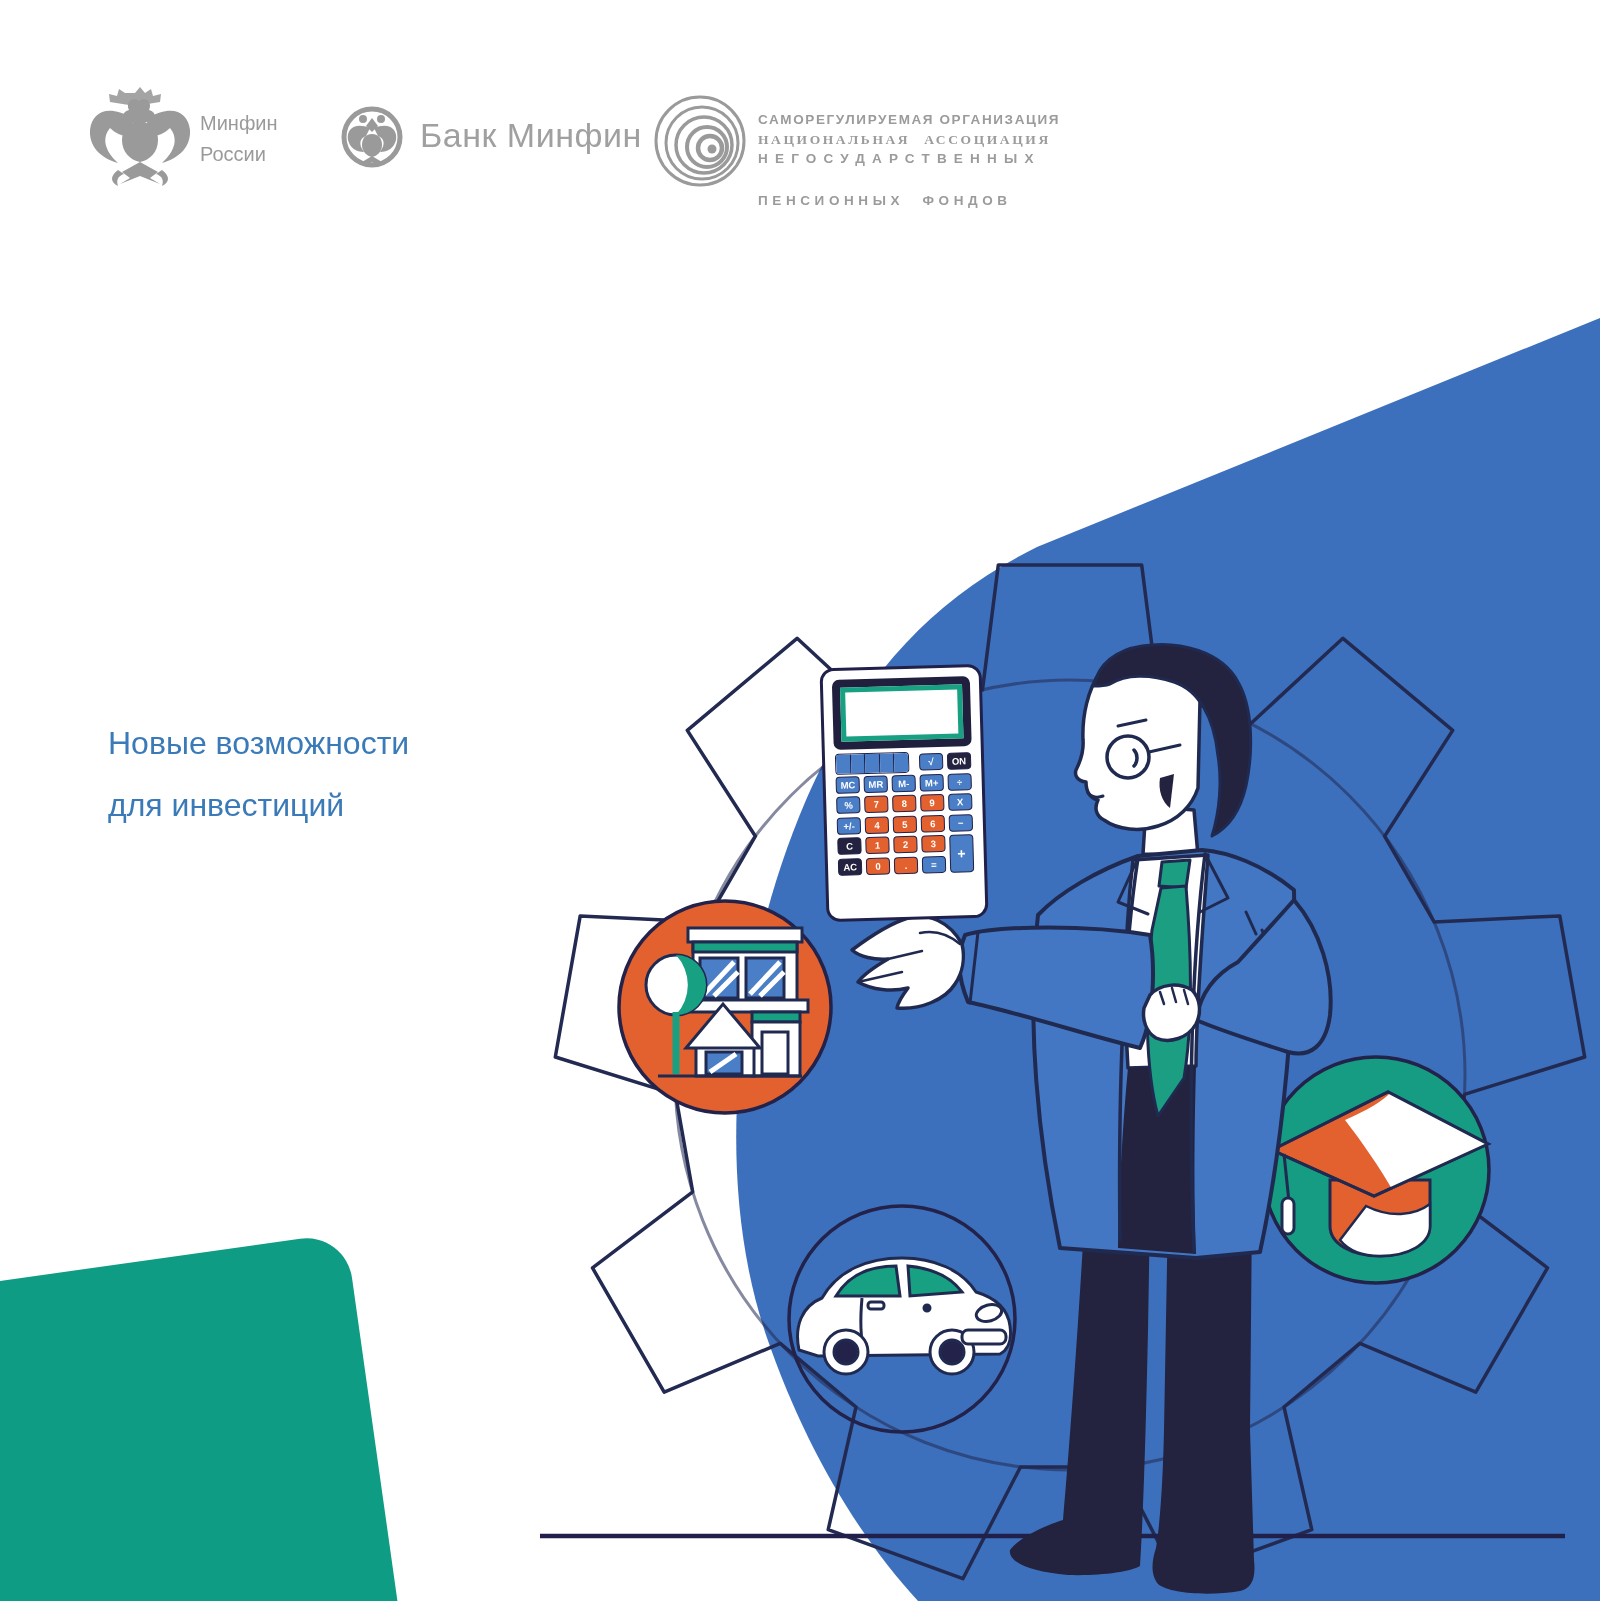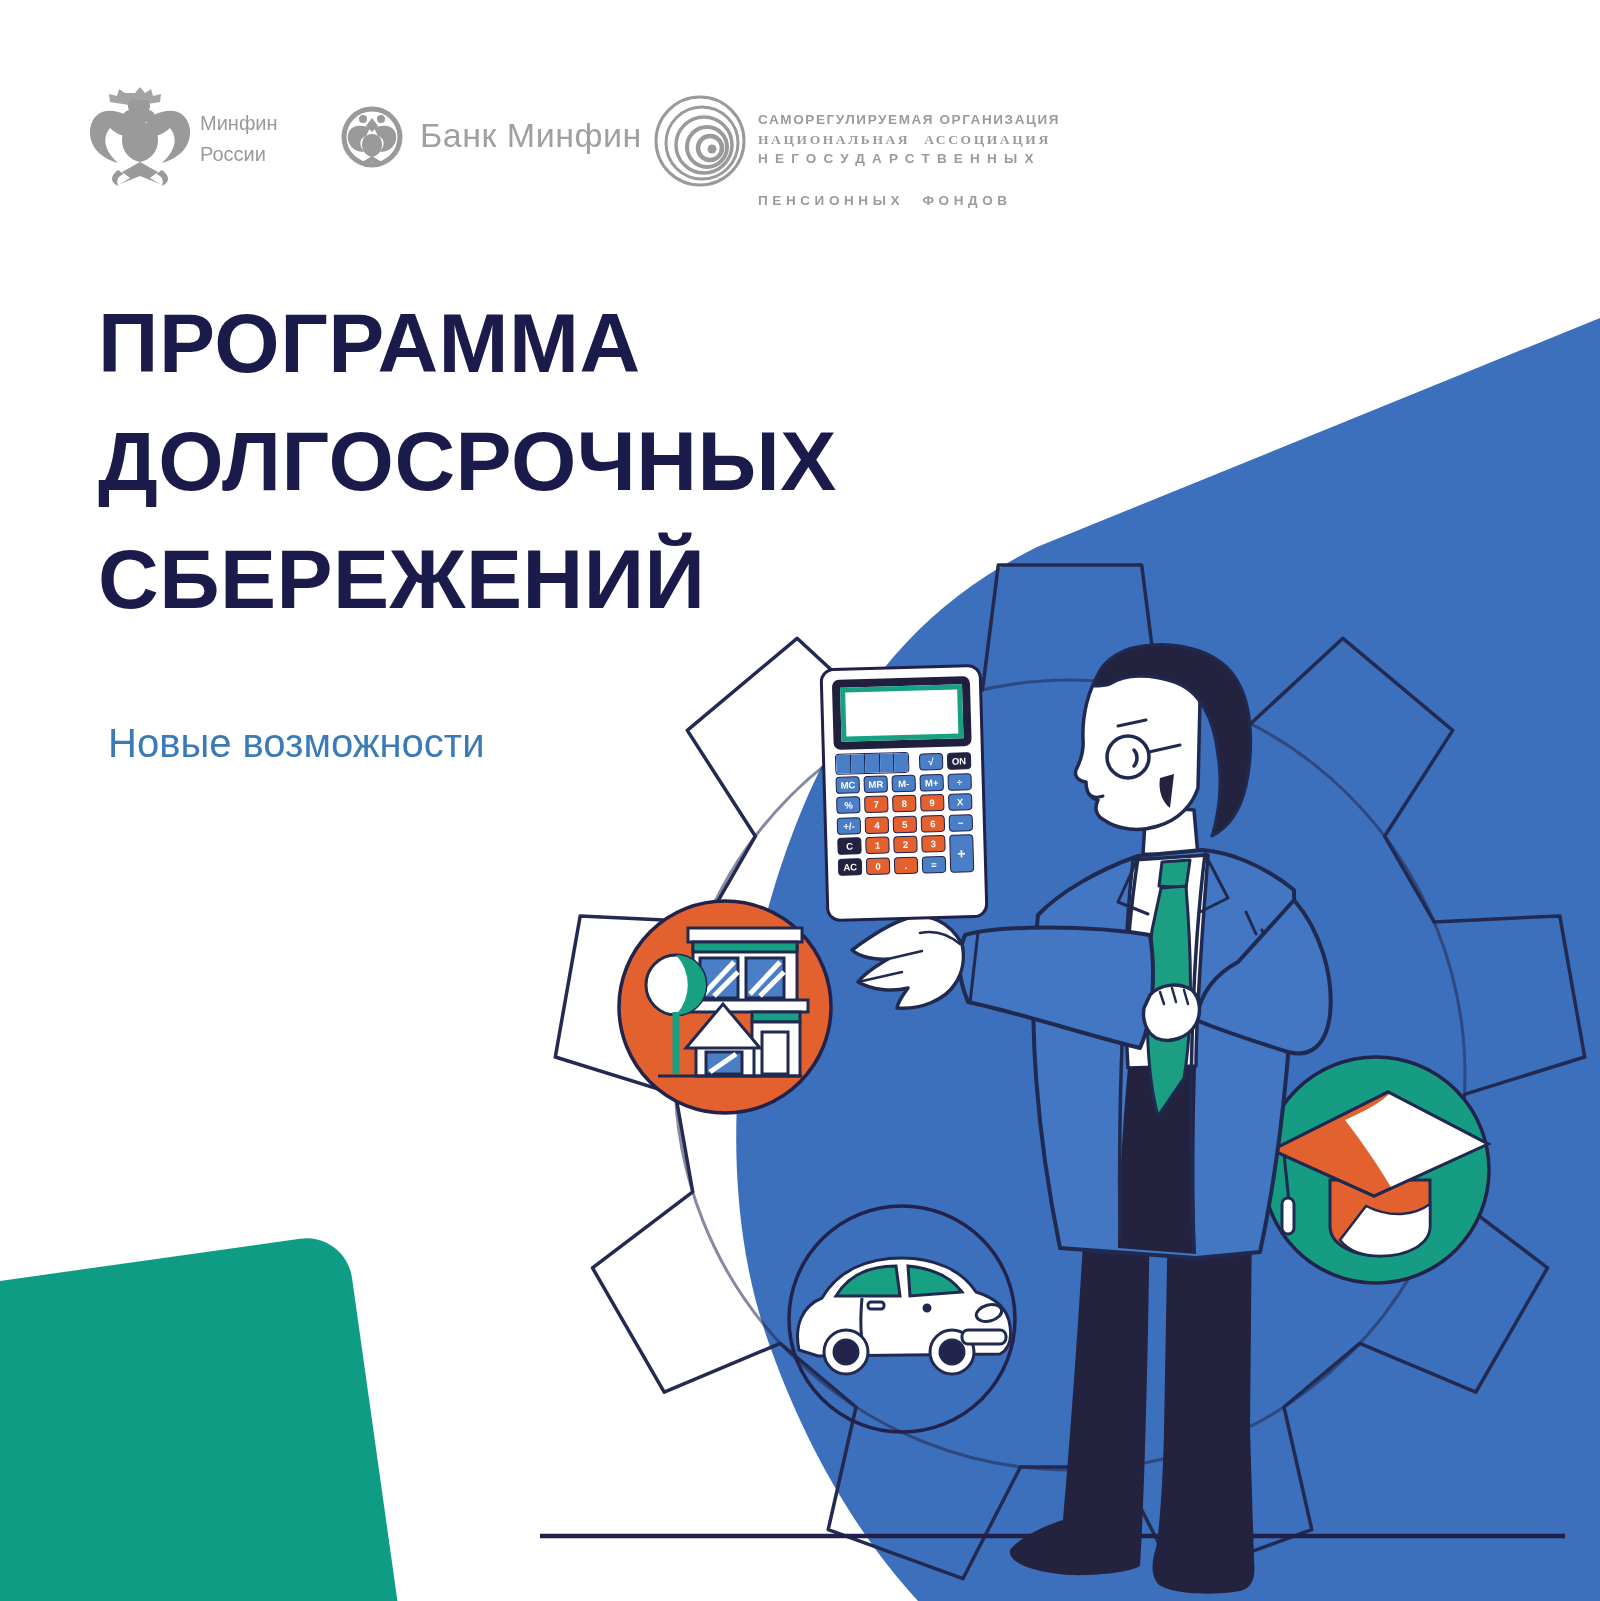--- a/index.html
+++ b/index.html
@@ -11,21 +11,21 @@
   .logo-text-cbr{left:420px;top:116px;font-size:34px;color:#a0a0a0;letter-spacing:.5px;}
   .napf-text{left:758px;top:110px;width:340px;color:#9b9b9b;font-weight:bold;
              font-size:13.5px;line-height:19.5px;}
   .napf-l1{letter-spacing:1.6px;}
   .napf-l2{letter-spacing:2.6px;word-spacing:8px;font-family:Liberation Serif, serif;}
   .napf-l3{letter-spacing:7.2px;}
   .napf-l4{letter-spacing:4.6px;word-spacing:10px;margin-top:22px;}
   
   .title{left:98px;top:284px;font-weight:bold;font-size:84px;line-height:118px;
          color:#1a1a4b;letter-spacing:.5px;}
-  .subtitle{left:108px;top:712px;font-size:40px;line-height:62px;color:#3a7ab8;}
+  .subtitle{left:108px;top:712px;font-size:32px;line-height:62px;color:#3a7ab8;}
   
   .scene{left:0;top:0;}
   
   .calc{left:823px;top:666px;width:162px;height:254px;background:#ffffff;
         border:3px solid #20204a;border-radius:14px;transform:rotate(-1.6deg);
         box-sizing:border-box;}
   .calc-display{margin:9px 9px 6px 9px;height:70px;background:#20203e;border-radius:7px;
         padding:8px;box-sizing:border-box;}
   .calc-screen{width:100%;height:100%;background:#ffffff;border:5px solid #18a083;
         box-sizing:border-box;font-size:11px;}
@@ -292,22 +292,18 @@
     <div>России</div>
   </div>
   <div class="abs logo-text-cbr">Банк Минфин</div>
   <div class="abs napf-text">
     <div class="napf-l1">САМОРЕГУЛИРУЕМАЯ ОРГАНИЗАЦИЯ</div>
     <div class="napf-l2">НАЦИОНАЛЬНАЯ АССОЦИАЦИЯ</div>
     <div class="napf-l3">НЕГОСУДАРСТВЕННЫХ</div>
     <div class="napf-l4">ПЕНСИОННЫХ ФОНДОВ</div>
   </div>
 
-  <div class="abs title">
-    <div>ПРОГРАММА</div>
-    <div>ДОЛГОСРОЧНЫХ</div>
-    <div>СБЕРЕЖЕНИЙ</div>
-  </div>
   <div class="abs subtitle">
     <div>Новые возможности</div>
+    <div>для инвестиций</div>
   </div>
 
 </div>
 
 </body></html>

